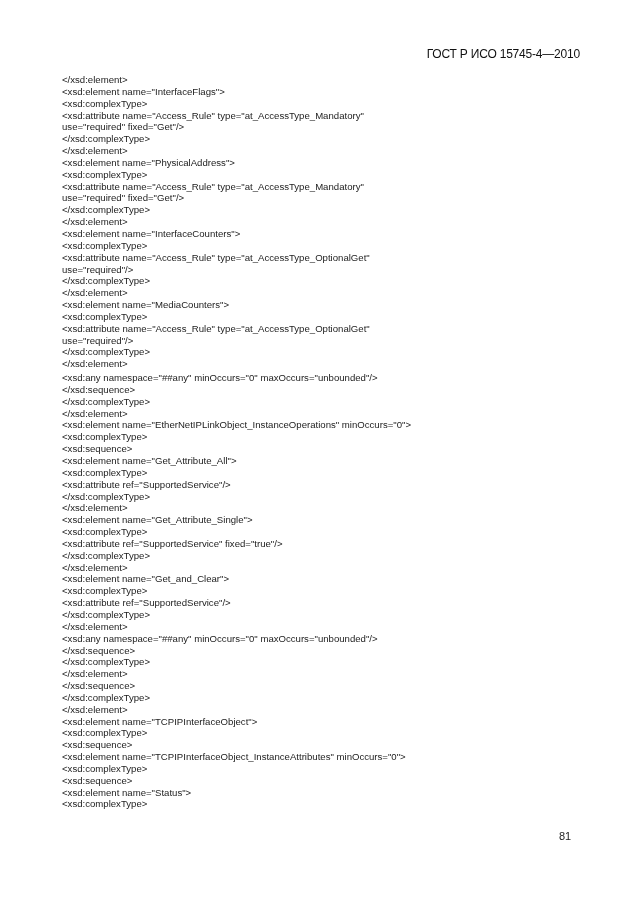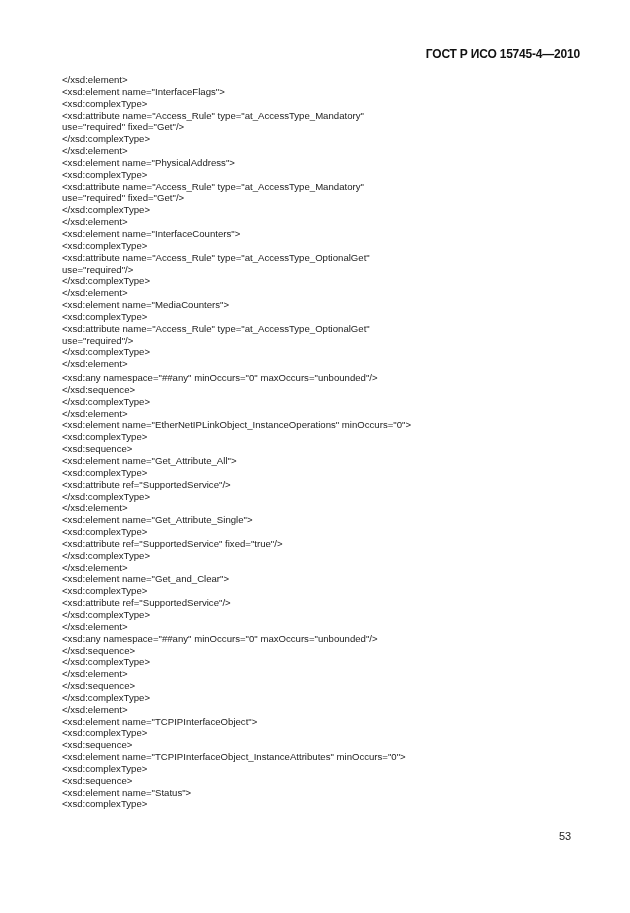--- a/index.html
+++ b/index.html
@@ -1,22 +1,22 @@
 <!DOCTYPE html>
 <html><head>
 <meta charset="utf-8">
 <style>
   html, body { margin: 0; padding: 0; background: #ffffff; }
   body { width: 630px; height: 913px; position: relative; overflow: hidden; font-family: "Liberation Sans", sans-serif; color: #1a1a1a; }
-  .header { position: absolute; top: 47px; right: 50px; font-weight: bold; font-size: 12px; letter-spacing: -0.2px; color: #111; }
+  .header { position: absolute; top: 47px; right: 50px; font-weight: normal; font-size: 12px; letter-spacing: -0.2px; color: #111; }
   .code { position: absolute; left: 62px; top: 74px; font-size: 9.6px; line-height: 11.85px; white-space: pre; color: #1c1c1c; }
   .code .line { display: block; height: 11.85px; }
   .code .line.gap { margin-top: 2px; }
   .page-num { position: absolute; top: 830px; left: 559px; font-size: 11px; color: #222; }
 </style>
 </head>
 <body>
 
 <div class="header">ГОСТ Р ИСО 15745-4—2010</div>
 
 <div class="code" id="code-block"><span class="line">&lt;/xsd:element&gt;</span><span class="line">&lt;xsd:element name="InterfaceFlags"&gt;</span><span class="line">&lt;xsd:complexType&gt;</span><span class="line">&lt;xsd:attribute name="Access_Rule" type="at_AccessType_Mandatory"</span><span class="line">use="required" fixed="Get"/&gt;</span><span class="line">&lt;/xsd:complexType&gt;</span><span class="line">&lt;/xsd:element&gt;</span><span class="line">&lt;xsd:element name="PhysicalAddress"&gt;</span><span class="line">&lt;xsd:complexType&gt;</span><span class="line">&lt;xsd:attribute name="Access_Rule" type="at_AccessType_Mandatory"</span><span class="line">use="required" fixed="Get"/&gt;</span><span class="line">&lt;/xsd:complexType&gt;</span><span class="line">&lt;/xsd:element&gt;</span><span class="line">&lt;xsd:element name="InterfaceCounters"&gt;</span><span class="line">&lt;xsd:complexType&gt;</span><span class="line">&lt;xsd:attribute name="Access_Rule" type="at_AccessType_OptionalGet"</span><span class="line">use="required"/&gt;</span><span class="line">&lt;/xsd:complexType&gt;</span><span class="line">&lt;/xsd:element&gt;</span><span class="line">&lt;xsd:element name="MediaCounters"&gt;</span><span class="line">&lt;xsd:complexType&gt;</span><span class="line">&lt;xsd:attribute name="Access_Rule" type="at_AccessType_OptionalGet"</span><span class="line">use="required"/&gt;</span><span class="line">&lt;/xsd:complexType&gt;</span><span class="line">&lt;/xsd:element&gt;</span><span class="line gap">&lt;xsd:any namespace="##any" minOccurs="0" maxOccurs="unbounded"/&gt;</span><span class="line">&lt;/xsd:sequence&gt;</span><span class="line">&lt;/xsd:complexType&gt;</span><span class="line">&lt;/xsd:element&gt;</span><span class="line">&lt;xsd:element name="EtherNetIPLinkObject_InstanceOperations" minOccurs="0"&gt;</span><span class="line">&lt;xsd:complexType&gt;</span><span class="line">&lt;xsd:sequence&gt;</span><span class="line">&lt;xsd:element name="Get_Attribute_All"&gt;</span><span class="line">&lt;xsd:complexType&gt;</span><span class="line">&lt;xsd:attribute ref="SupportedService"/&gt;</span><span class="line">&lt;/xsd:complexType&gt;</span><span class="line">&lt;/xsd:element&gt;</span><span class="line">&lt;xsd:element name="Get_Attribute_Single"&gt;</span><span class="line">&lt;xsd:complexType&gt;</span><span class="line">&lt;xsd:attribute ref="SupportedService" fixed="true"/&gt;</span><span class="line">&lt;/xsd:complexType&gt;</span><span class="line">&lt;/xsd:element&gt;</span><span class="line">&lt;xsd:element name="Get_and_Clear"&gt;</span><span class="line">&lt;xsd:complexType&gt;</span><span class="line">&lt;xsd:attribute ref="SupportedService"/&gt;</span><span class="line">&lt;/xsd:complexType&gt;</span><span class="line">&lt;/xsd:element&gt;</span><span class="line">&lt;xsd:any namespace="##any" minOccurs="0" maxOccurs="unbounded"/&gt;</span><span class="line">&lt;/xsd:sequence&gt;</span><span class="line">&lt;/xsd:complexType&gt;</span><span class="line">&lt;/xsd:element&gt;</span><span class="line">&lt;/xsd:sequence&gt;</span><span class="line">&lt;/xsd:complexType&gt;</span><span class="line">&lt;/xsd:element&gt;</span><span class="line">&lt;xsd:element name="TCPIPInterfaceObject"&gt;</span><span class="line">&lt;xsd:complexType&gt;</span><span class="line">&lt;xsd:sequence&gt;</span><span class="line">&lt;xsd:element name="TCPIPInterfaceObject_InstanceAttributes" minOccurs="0"&gt;</span><span class="line">&lt;xsd:complexType&gt;</span><span class="line">&lt;xsd:sequence&gt;</span><span class="line">&lt;xsd:element name="Status"&gt;</span><span class="line">&lt;xsd:complexType&gt;</span></div>
 
-<div class="page-num">53</div>
+<div class="page-num">81</div>
 
 </body></html>

